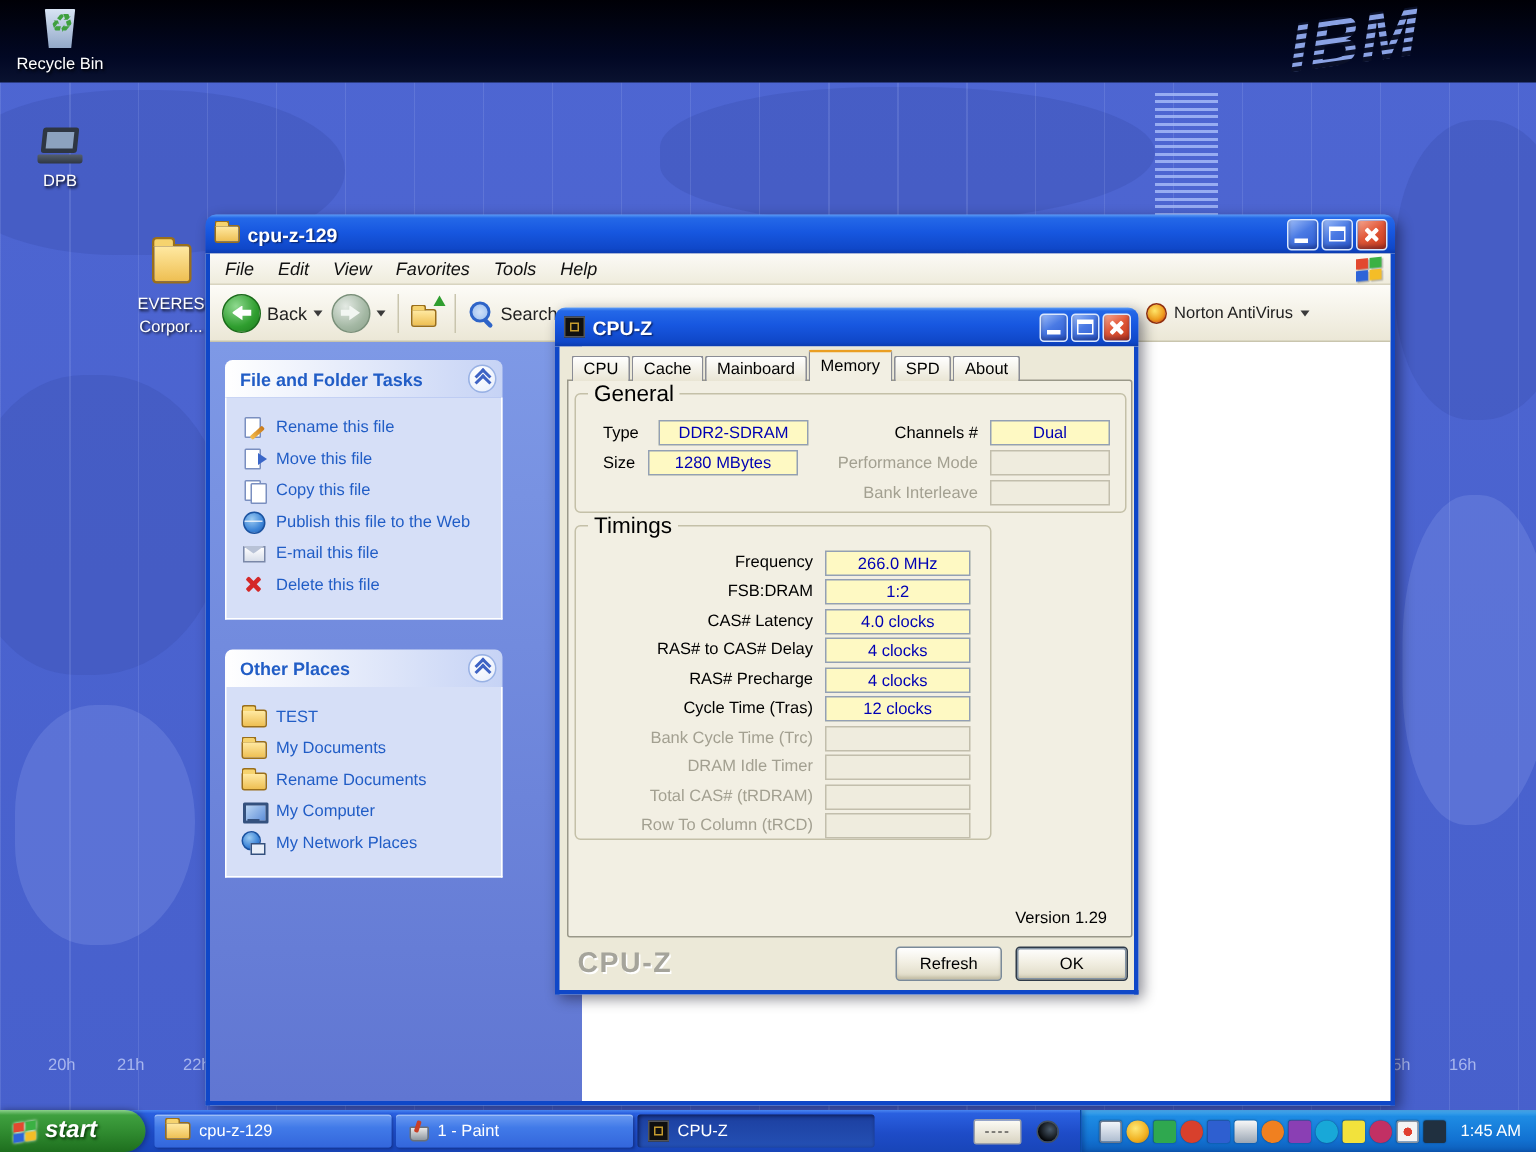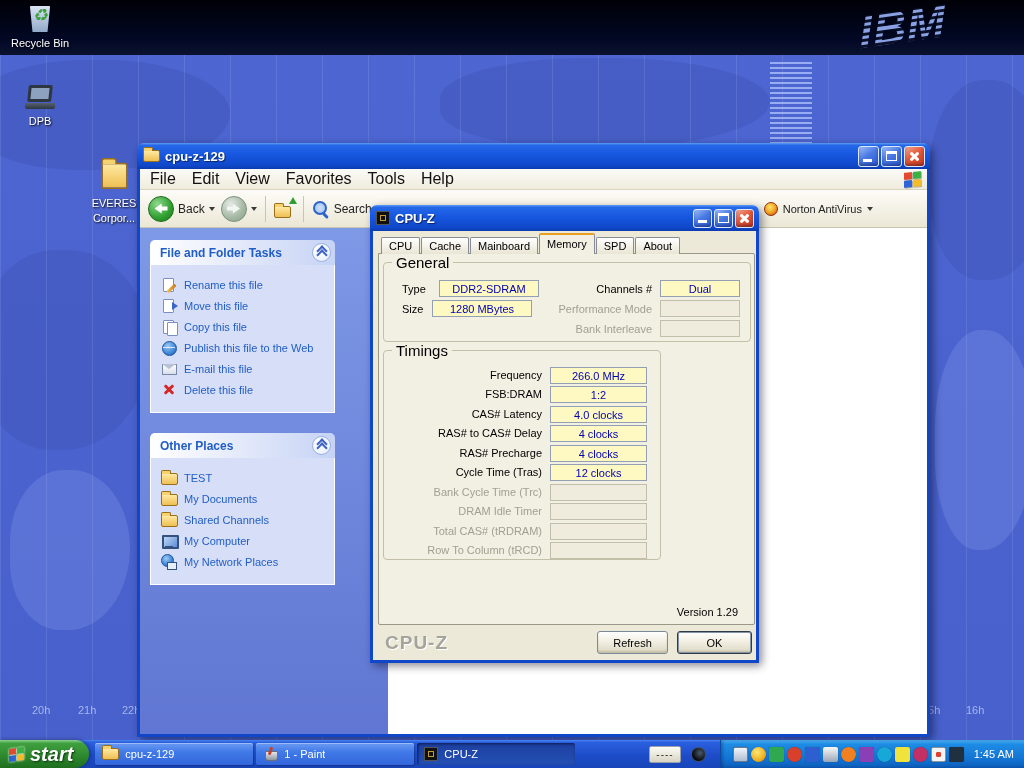--- a/index.html
+++ b/index.html
@@ -54,21 +54,21 @@
   .g-x{position:absolute;left:0;top:0;width:100%;height:100%;}
   .g-x::before,.g-x::after{content:"";position:absolute;left:4px;top:8px;width:11px;height:3px;background:#fff;border-radius:1px;}
   .g-x::before{transform:rotate(45deg);}
   .g-x::after{transform:rotate(-45deg);}
 
   
   #explorer{left:137px;top:143px;width:793px;height:594px;z-index:10;}
   .win-body{position:absolute;left:0;right:0;top:26px;bottom:0;border:3px solid #0F47C8;border-top:none;background:#ECE9D8;
     display:flex;flex-direction:column;overflow:hidden;}
   .menubar{height:21px;display:flex;align-items:center;padding:0 2px;background:linear-gradient(180deg,#FBFAF6,#EFECDD);border-bottom:1px solid #D8D4C0;}
-  .menu-item{font-size:16px;color:#111;padding:2px 8px;}
+  .menu-item{font-size:12px;color:#111;padding:2px 8px;font-style:italic;}
   .winflag{margin-left:auto;margin-right:4px;display:grid;grid-template-columns:8px 8px;grid-template-rows:7px 7px;gap:1px;
     transform:skewY(-6deg);filter:drop-shadow(1px 1px 0 rgba(0,0,0,.25));}
   .winflag i,.start-flag i{display:block;}
   .fr{background:#E2492F;} .fg{background:#3BB143;} .fb{background:#2E64D8;} .fy{background:#F4BD27;}
   .toolbar{height:38px;display:flex;align-items:center;gap:6px;padding:0 8px;
     background:linear-gradient(180deg,#FDFCF8,#EBE7D6);border-bottom:1px solid #C9C5AE;}
   .tool-label{font-size:12px;color:#222;}
   .tsep{width:1px;height:26px;background:#C9C5AE;margin:0 2px;}
   .nav-circle{width:26px;height:26px;border-radius:50%;display:flex;align-items:center;justify-content:center;
     background:radial-gradient(circle at 35% 30%,#8FD98F,#2F9E2F 60%,#1E7A1E);border:1px solid #1A6A1A;}
@@ -169,23 +169,23 @@
   .cpuz-logo{position:absolute;left:12px;top:401px;font-size:19px;font-weight:bold;letter-spacing:1px;color:#A5A49B;text-shadow:1px 1px 0 #fff;}
   .xp-btn{position:absolute;top:400px;height:23px;font-size:11px;color:#000;
     background:linear-gradient(180deg,#FFFFFF,#F2EFE3 45%,#DDD8C2);border:1px solid #7A8A99;border-radius:3px;
     display:flex;align-items:center;justify-content:center;box-shadow:inset 0 -2px 2px rgba(120,110,80,.25);cursor:pointer;}
   .btn-refresh{left:224px;width:71px;}
   .btn-ok{left:304px;width:75px;border:1px solid #2F3B49;box-shadow:inset 0 0 0 1px #8494A4,inset 0 -2px 2px rgba(120,110,80,.25);}
 
   
   #taskbar{position:absolute;left:0;bottom:0;width:1024px;height:28px;display:flex;align-items:center;z-index:100;
     background:linear-gradient(180deg,#4A86F0 0%,#2A60E0 8%,#1E4CC8 55%,#1845B8 100%);}
-  .start-btn{height:28px;display:flex;align-items:center;gap:6px;padding:0 16px 0 9px;border-radius:0 14px 14px 0;
+  .start-btn{height:28px;display:flex;align-items:center;gap:6px;padding:0 32px 0 9px;border-radius:0 14px 14px 0;
     background:linear-gradient(180deg,#8CD08C 0%,#3FA03F 12%,#2F8A2F 55%,#1E6E1E 100%);box-shadow:1px 0 4px rgba(0,0,0,.4);
-    color:#fff;font-size:20px;font-style:italic;font-weight:bold;text-shadow:1px 1px 2px #0A3A0A;cursor:pointer;}
+    color:#fff;font-size:16px;font-style:italic;font-weight:bold;text-shadow:1px 1px 2px #0A3A0A;cursor:pointer;}
   .start-flag{display:grid;grid-template-columns:7px 7px;grid-template-rows:6px 6px;gap:1px;transform:skewY(-8deg);
     filter:drop-shadow(0 0 1px #fff);}
   .tasks{display:flex;gap:3px;margin-left:6px;}
   .task-btn{width:158px;height:22px;display:flex;align-items:center;gap:6px;padding:0 7px;border-radius:2px;
     background:linear-gradient(180deg,#6B9BF2 0%,#417AE8 40%,#3366DC 100%);
     box-shadow:inset 0 1px 0 rgba(255,255,255,.35),1px 1px 2px rgba(0,0,30,.3);color:#fff;font-size:11px;cursor:pointer;}
   .task-btn.active{background:linear-gradient(180deg,#1C3FA0,#2450B4);box-shadow:inset 1px 1px 3px rgba(0,0,30,.6);}
   .task-label{white-space:nowrap;overflow:hidden;}
   .tb-spacer{flex:1;}
   .dash-btn{height:17px;padding:0 6px;border-radius:2px;background:linear-gradient(180deg,#FCFBF5,#D9D4C2);
@@ -364,21 +364,21 @@
               <div class="p-item">
                 <span class="ico16 ic-folder">
                     <span class="folder"></span>
                   </span>
                 <span class="p-label">My Documents</span>
               </div>
               <div class="p-item">
                 <span class="ico16 ic-folder">
                     <span class="folder"></span>
                   </span>
-                <span class="p-label">Shared Channels</span>
+                <span class="p-label">Rename Documents</span>
               </div>
               <div class="p-item">
                 <span class="ico16 ic-comp"></span>
                 <span class="p-label">My Computer</span>
               </div>
               <div class="p-item">
                 <span class="ico16 ic-net"></span>
                 <span class="p-label">My Network Places</span>
               </div>
             </div>

